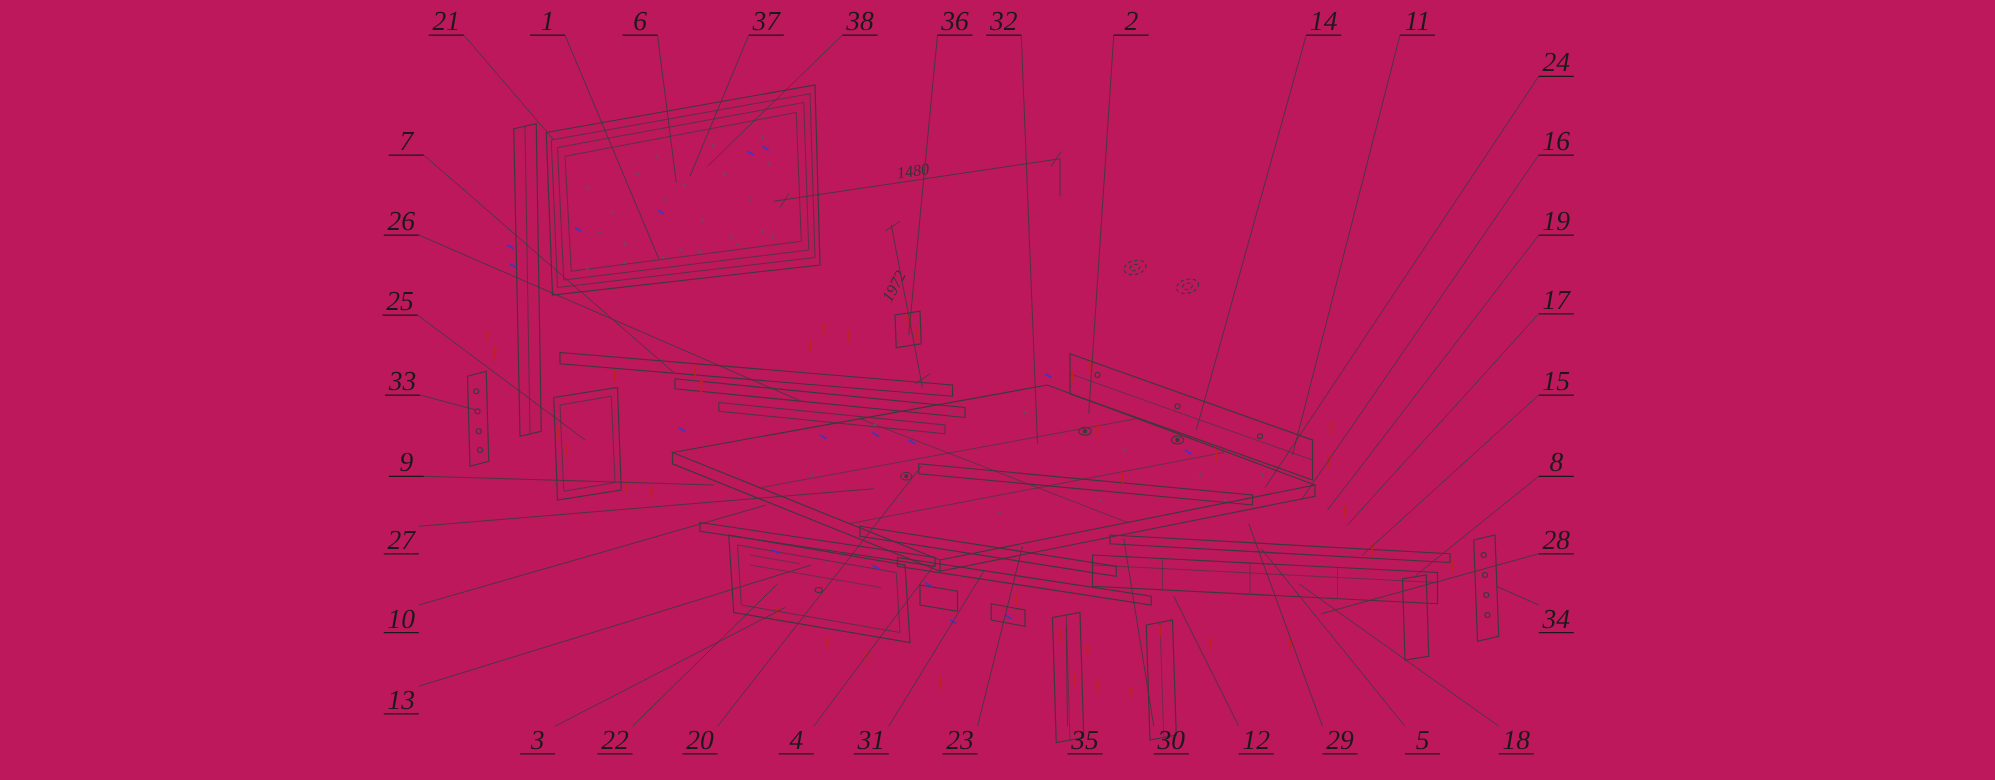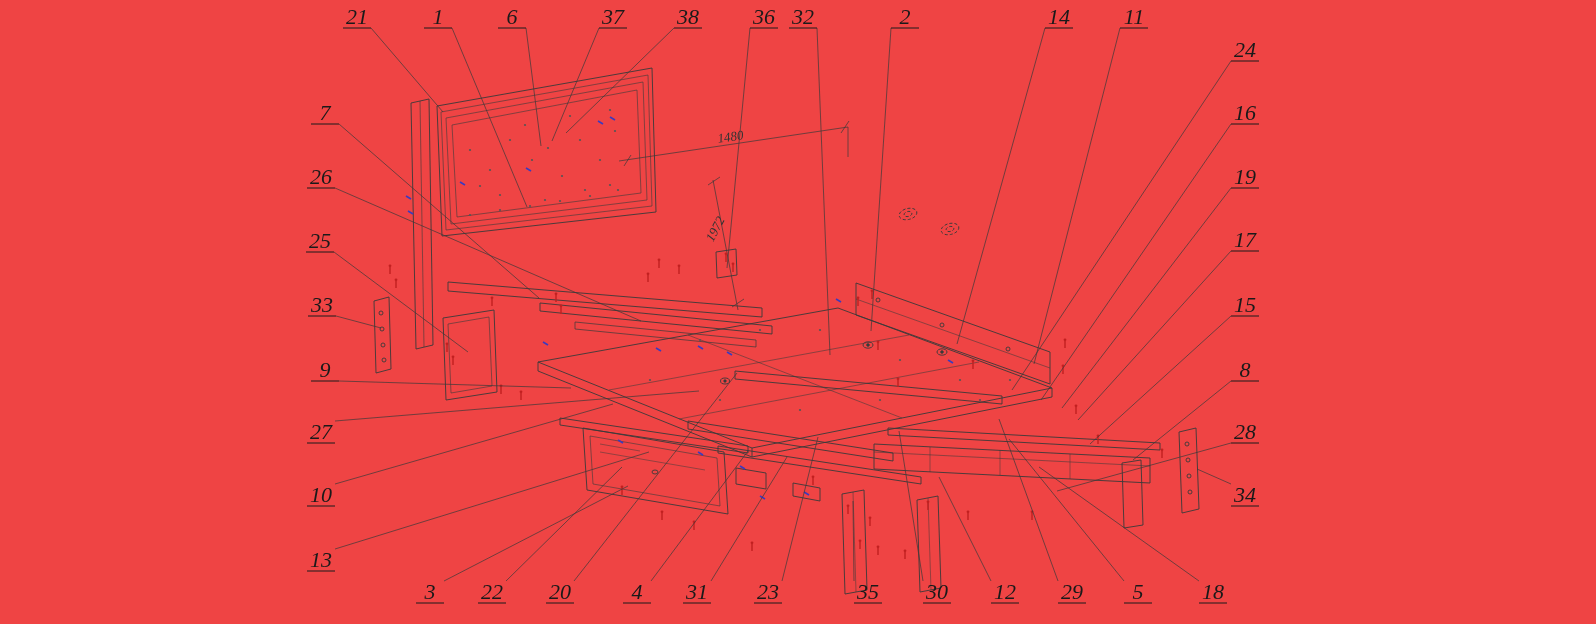--- a/index.html
+++ b/index.html
@@ -1,16 +1,16 @@
 <!DOCTYPE html>
 <html><head>
 <meta charset="utf-8">
 <style>
   html,body{margin:0;padding:0;background:#ffffff;}
-  .canvas{position:relative;width:1596px;height:624px;background:#ef4444;overflow:hidden;}
+  .canvas{position:relative;width:1596px;height:624px;background:#be185d;overflow:hidden;}
   svg{display:block;}
   .callout-num{font-family:"Liberation Serif",serif;font-style:italic;font-size:22px;fill:#1a1a1a;}
   .dim-text{font-family:"Liberation Serif",serif;font-style:italic;font-size:13px;fill:#333333;}
 </style>
 </head>
 <body>
 
 <div class="canvas">
 <svg width="1596" height="624" viewBox="0 0 1596 624" xmlns="http://www.w3.org/2000/svg">
 

